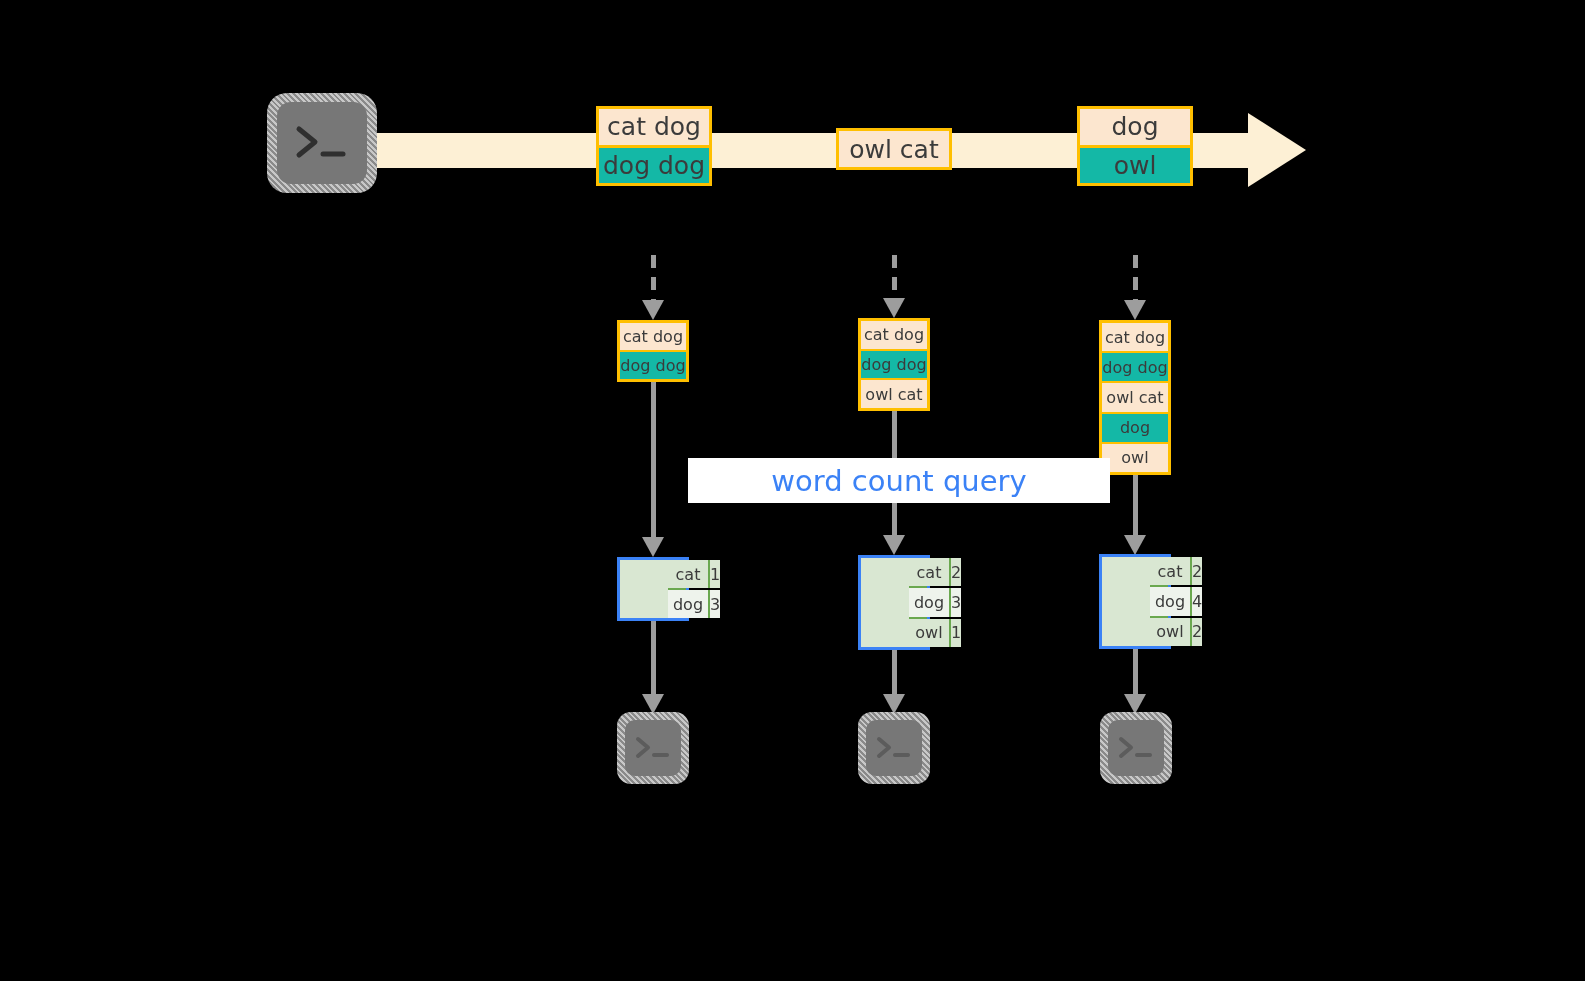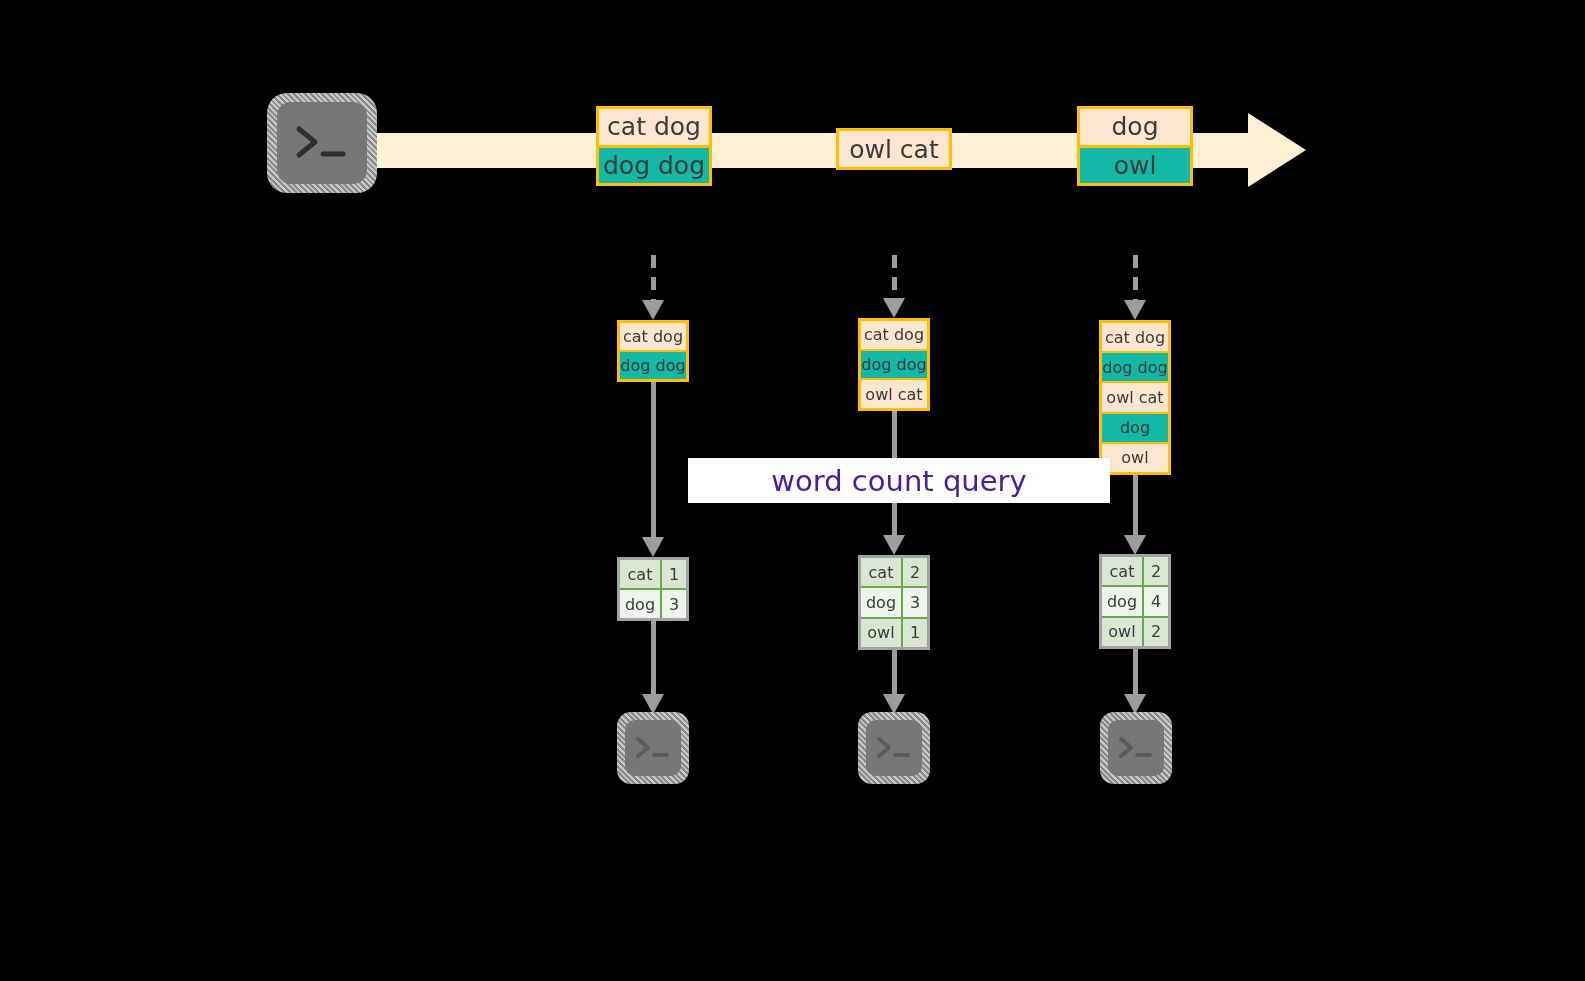--- a/index.html
+++ b/index.html
@@ -69,23 +69,23 @@
   
   .big-box { border-width: 3px; }
   .big-box .row { font-size: 25px; border-bottom: 3px solid #ffbf00; }
 
   
   .mid-stack .row { font-size: 16px; }
 
   
   .gtab {
     position: absolute;
-    border: 3px solid #a3a3a3;
+    border: 3px solid #3b82f6;
     background: #d9e7d2;
-    display: flex; flex-direction: column;
+    display: flex; flex-direction: column; padding-left: 48px;
   }
   .gtab .grow {
     flex: 1 1 auto;
     display: flex;
     border-bottom: 2px solid #6aa84f;
   }
   .gtab .grow:last-child { border-bottom: none; }
   .gtab .grow.alt .gc { background: #eef3ec; }
   .gtab .gc {
     display: flex; align-items: center; justify-content: center;
@@ -117,21 +117,21 @@
     border-right: 11px solid transparent;
     border-top: 20px solid #9d9d9d;
   }
 
   
   .query-label {
     position: absolute;
     left: 688px; top: 458px;
     width: 422px; height: 45px;
     background: #ffffff;
-    color: #4c1d95;
+    color: #3b82f6;
     display: flex; align-items: center; justify-content: center;
     font-size: 29px;
     z-index: 30;
     white-space: nowrap;
   }
 </style>
 </head>
 <body>
 
 <div id="stage">

